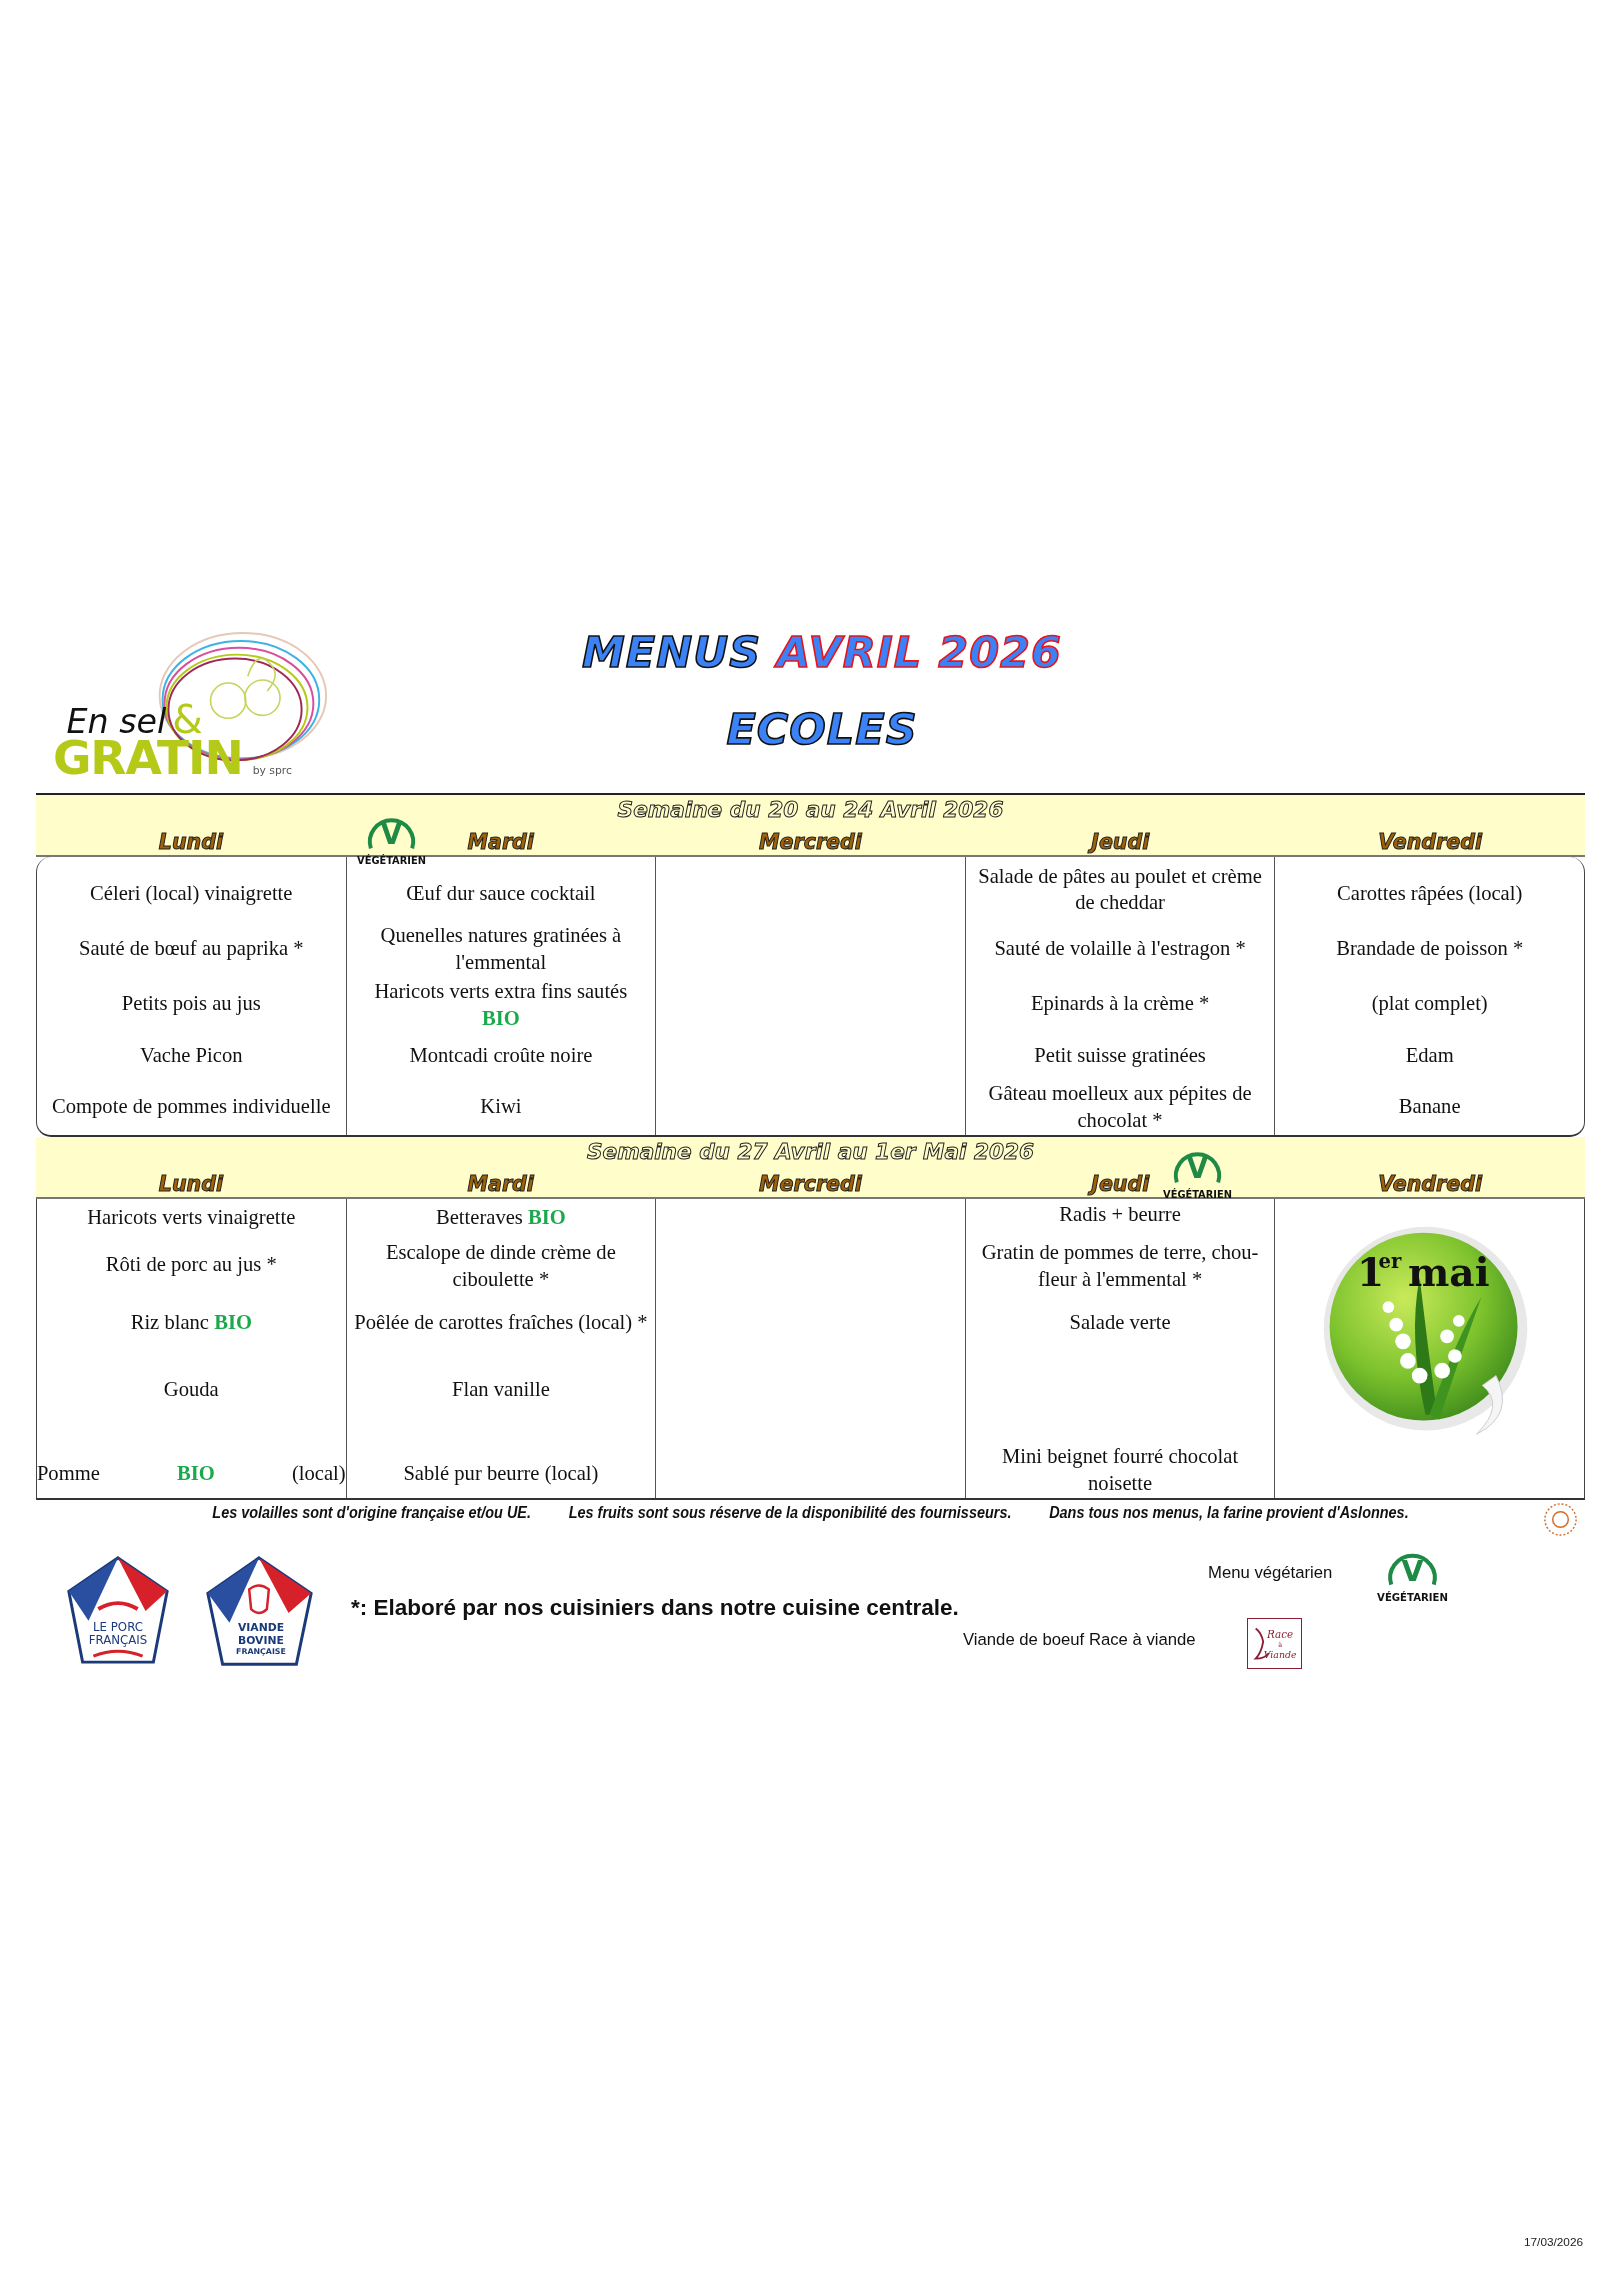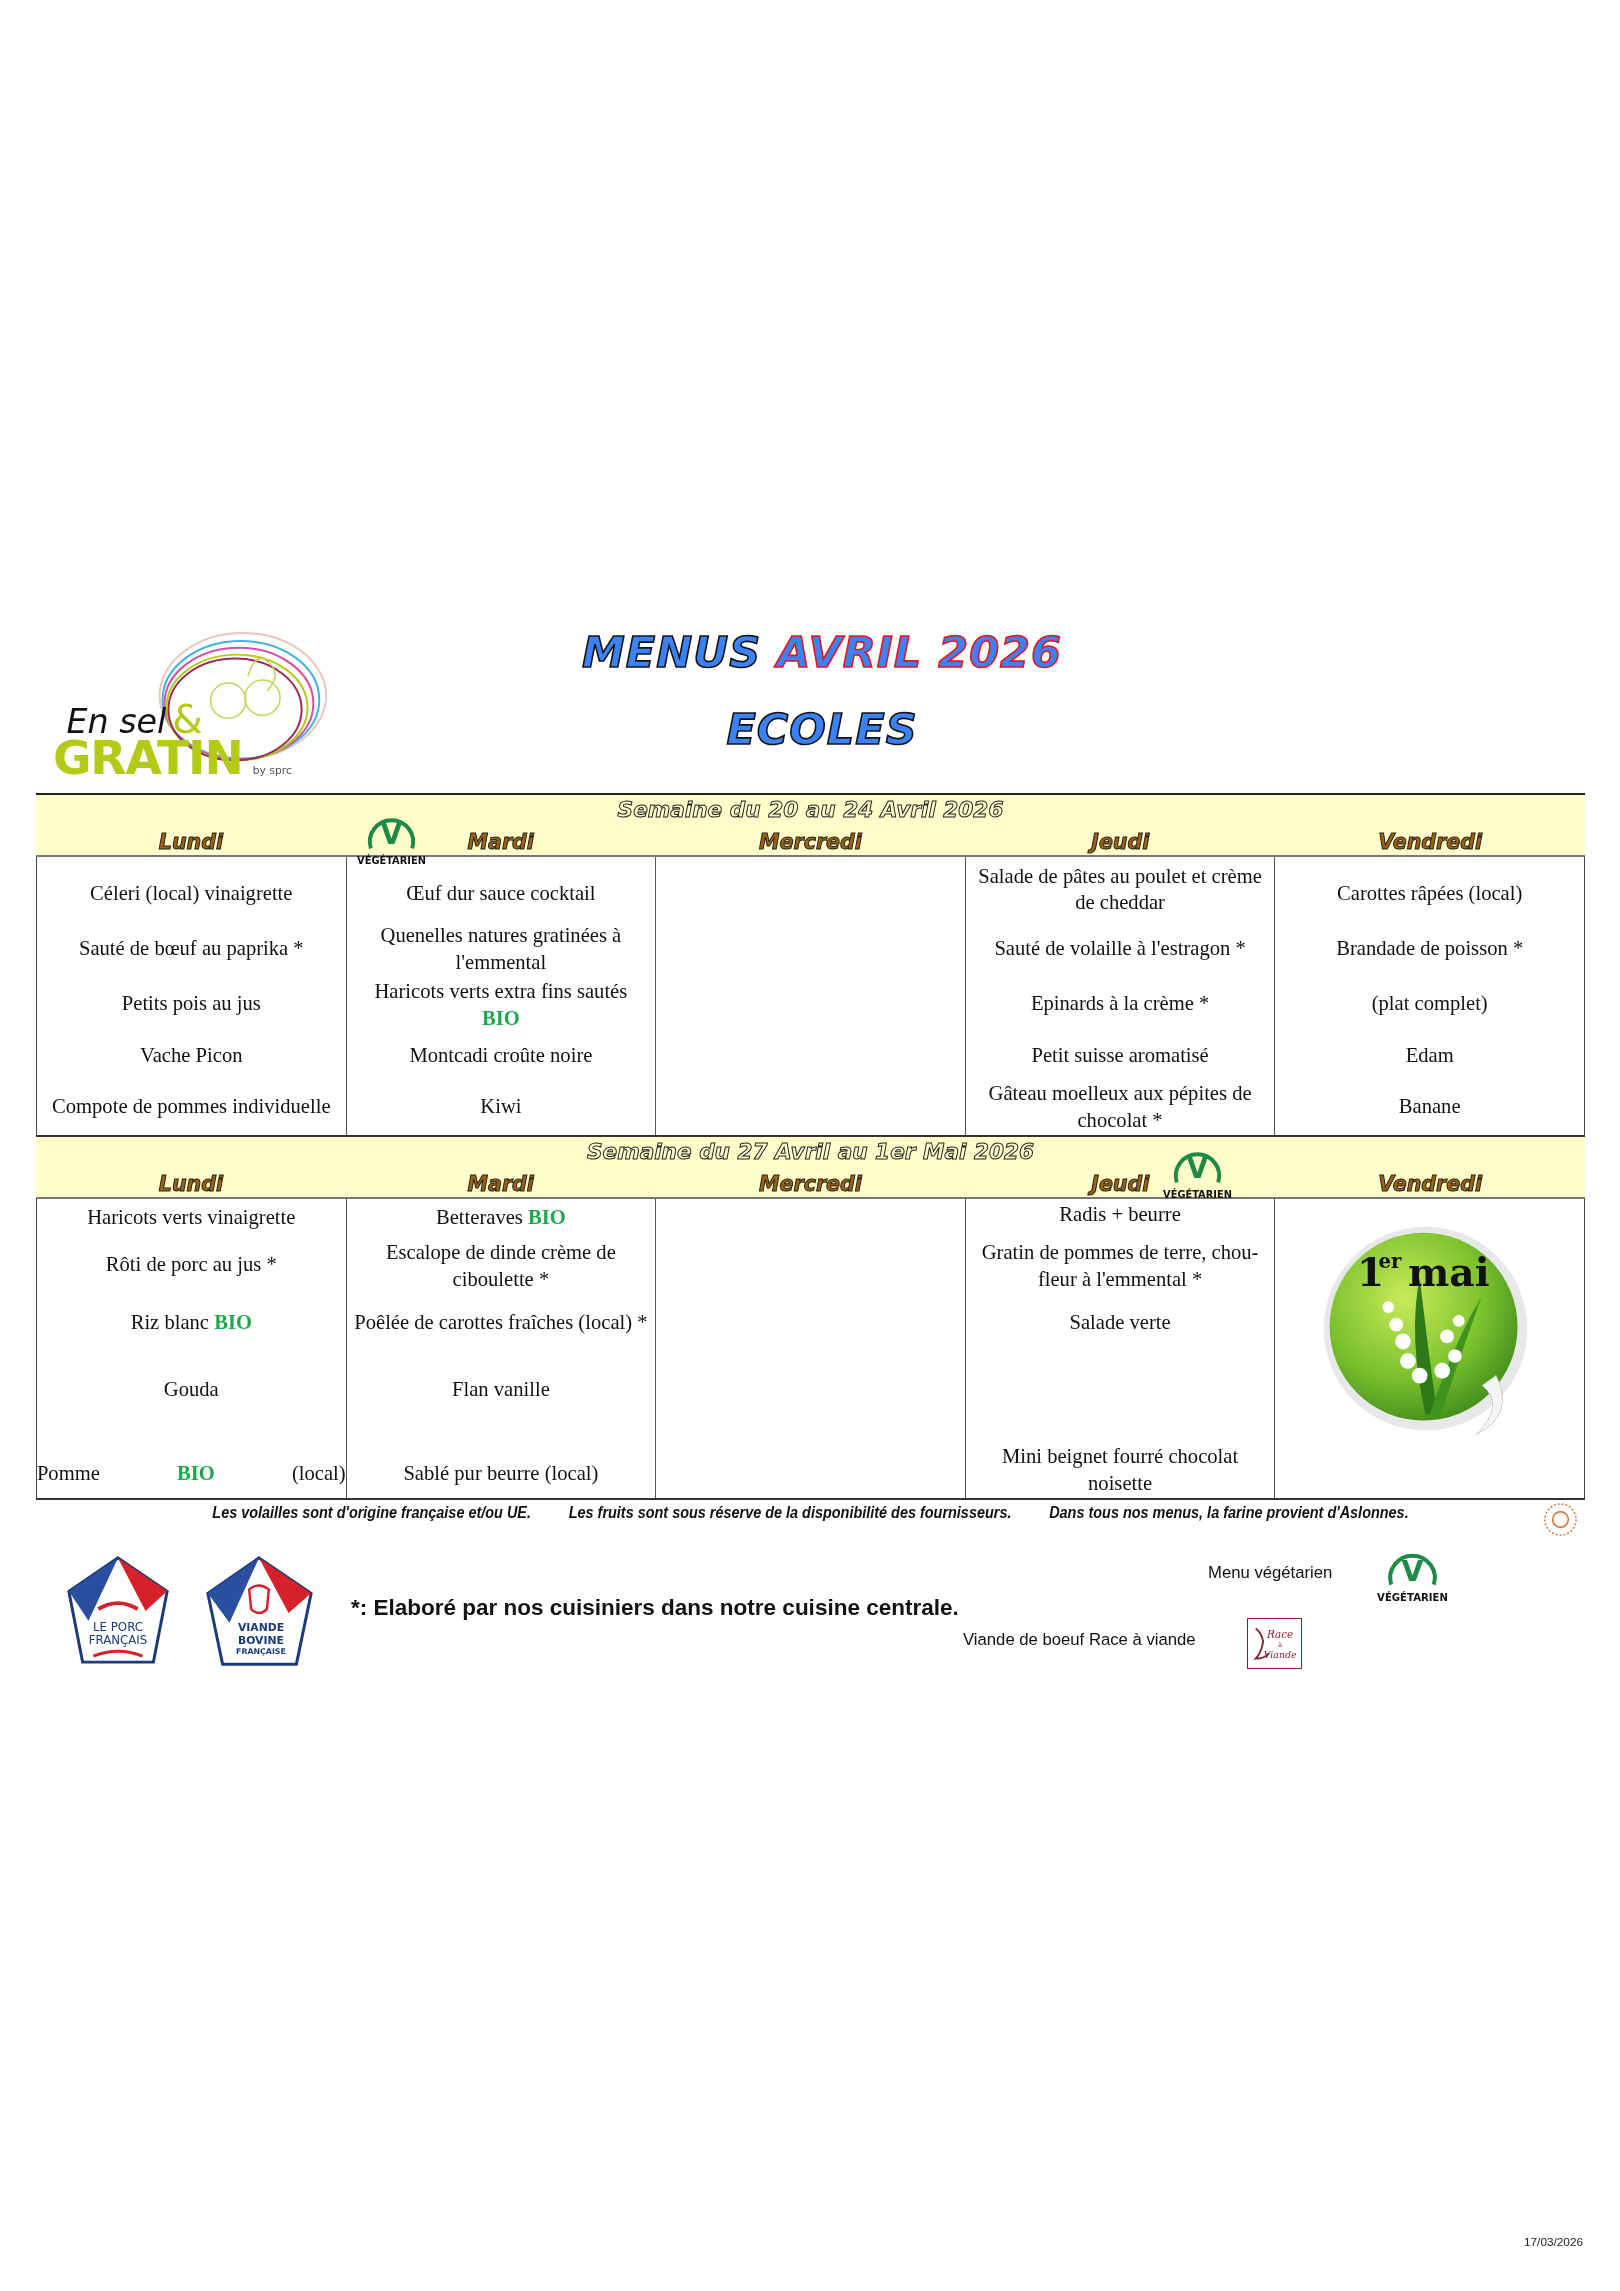--- a/index.html
+++ b/index.html
@@ -121,21 +121,21 @@
       <div class="day">Vendredi</div>
     </div>
     <div class="veg" style="left:321px; top:9.8px;">
       <svg viewBox="0 0 70 62">
         <path d="M14 44 A22 22 0 1 1 56 44" fill="none" stroke="#1e8a45" stroke-width="4"></path>
         <text x="35" y="40" text-anchor="middle" font-family="DejaVu Sans, sans-serif" font-weight="bold" font-size="28" fill="#1e8a45">V</text>
         <text x="35" y="60" text-anchor="middle" font-family="DejaVu Sans, sans-serif" font-weight="bold" font-size="10" fill="#111">VÉGÉTARIEN</text>
       </svg>
     </div>
   </div>
-  <div class="week-body" style="height:278px;">
+  <div class="week-body" style="height:278px;border-radius:15px;">
     <div class="col">
       <div class="dish" style="top:9.8px;height:53px;">Céleri (local) vinaigrette</div>
       <div class="dish" style="top:65px;height:53px;">Sauté de bœuf au paprika *</div>
       <div class="dish" style="top:120px;height:53px;">Petits pois au jus</div>
       <div class="dish" style="top:178px;height:41px;">Vache Picon</div>
       <div class="dish" style="top:222px;height:55px;">Compote de pommes individuelle</div>
     </div>
     <div class="col">
       <div class="dish" style="top:9.8px;height:53px;">Œuf dur sauce cocktail</div>
       <div class="dish" style="top:65px;height:53px;">Quenelles natures gratinées à l'emmental</div>
@@ -144,21 +144,21 @@
         <span class="bio">BIO</span>
       </div>
       <div class="dish" style="top:178px;height:41px;">Montcadi croûte noire</div>
       <div class="dish" style="top:222px;height:55px;">Kiwi</div>
     </div>
     <div class="col"></div>
     <div class="col">
       <div class="dish" style="top:3.9px;height:57px;">Salade de pâtes au poulet et crème de cheddar</div>
       <div class="dish" style="top:65px;height:53px;">Sauté de volaille à l'estragon *</div>
       <div class="dish" style="top:120px;height:53px;">Epinards à la crème *</div>
-      <div class="dish" style="top:178px;height:41px;">Petit suisse aromatisé</div>
+      <div class="dish" style="top:178px;height:41px;">Petit suisse gratinées</div>
       <div class="dish" style="top:222px;height:55px;">Gâteau moelleux aux pépites de chocolat *</div>
     </div>
     <div class="col">
       <div class="dish" style="top:9.8px;height:53px;">Carottes râpées (local)</div>
       <div class="dish" style="top:65px;height:53px;">Brandade de poisson *</div>
       <div class="dish" style="top:120px;height:53px;">(plat complet)</div>
       <div class="dish" style="top:178px;height:41px;">Edam</div>
       <div class="dish" style="top:222px;height:55px;">Banane</div>
     </div>
   </div>

